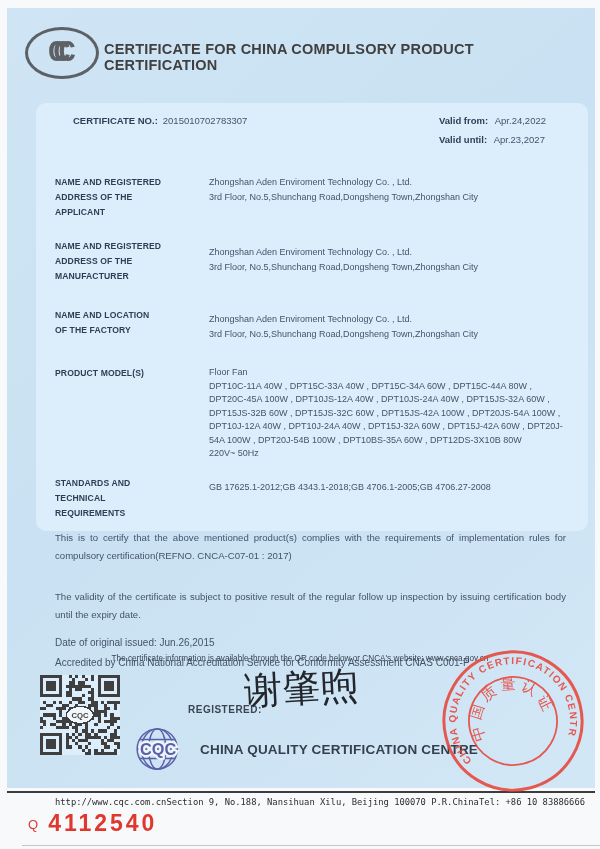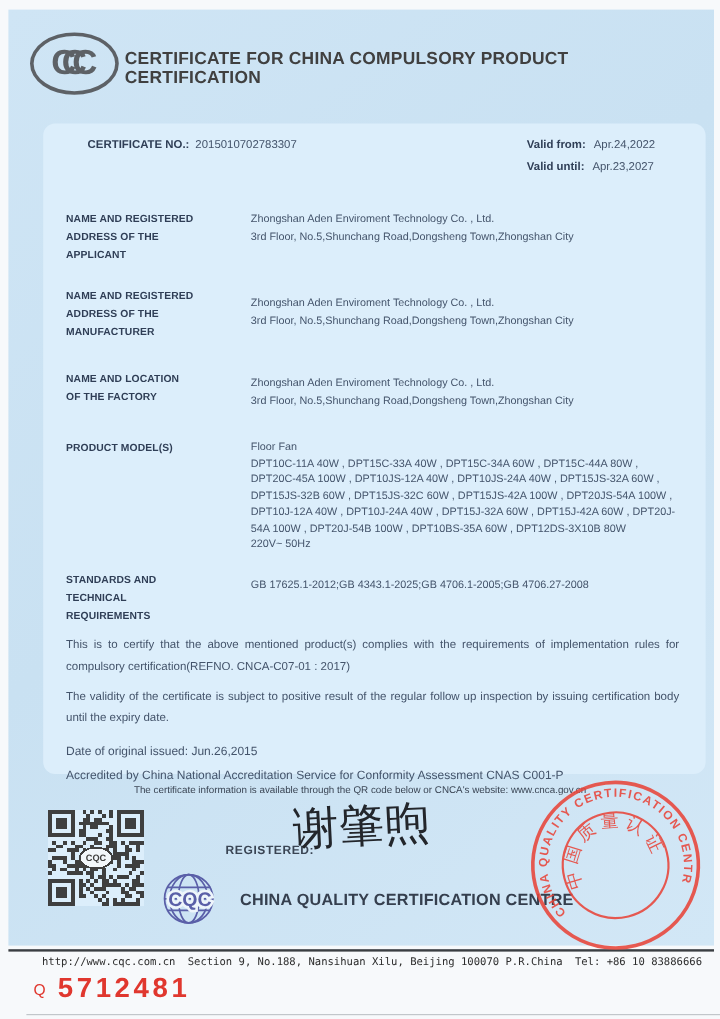--- a/index.html
+++ b/index.html
@@ -10,32 +10,32 @@
     font-family:"Liberation Sans", sans-serif;
     color:#44546b;
     overflow:hidden;
   }
   
   .blue-bg {
     position:absolute; left:7px; top:8px; width:588px; height:780px;
     background:linear-gradient(140deg,#cfe5f5 0%, #c9e1f2 45%, #d2e7f6 100%);
   }
   .panel {
-    position:absolute; left:36px; top:103px; width:552px; height:542px;
+    position:absolute; left:36px; top:103px; width:552px; height:428px;
     background:#dceefb; border-radius:10px;
     padding:12px 22px 0 19px;
   }
   
   .ccc-logo {
     position:absolute; left:25px; top:27px; width:74px; height:52px;
     border:3px solid #5d6166; border-radius:50%;
     display:flex; align-items:center; justify-content:center;
   }
   .ccc-logo span {
-    font-family:Liberation Sans, sans-serif; font-weight:bold; font-size:29px;
+    font-family:Liberation Mono, monospace; font-weight:bold; font-size:29px;
     color:#5d6166; letter-spacing:-0.42em; padding-right:0.42em; line-height:1;
   }
   .doc-title {
     position:absolute; left:104px; top:41px; width:470px;
     font-size:14.5px; font-weight:bold; letter-spacing:0.2px; color:#404040;
   }
   
   .cert-line { display:flex; margin-left:18px; margin-bottom:22px; font-size:9.5px; }
   .cert-no-label, .valid-label { font-weight:bold; color:#2f3e56; }
   .cert-no-value { margin-left:5px; color:#44546b; }
@@ -49,21 +49,21 @@
     line-height:1.75; white-space:pre-line; letter-spacing:0.1px;
   }
   .val { flex:1; margin-left:8px; font-size:9px; line-height:1.62; color:#44546b; }
   .row-manufacturer { margin-bottom:24px; }
   .row-factory { margin-bottom:25px; }
   .row-product { margin-bottom:15px; }
   .row-product .val { line-height:1.5; }
   .row-standards { margin-bottom:8px; }
   
   .para { font-size:9.6px; line-height:1.92; color:#44546b; text-align:justify; }
-  .para + .para { margin-top:6px; }
+  .para + .para { margin-top:22px; }
   .single-line { font-size:10px; line-height:1.9; margin-top:8px; color:#44546b; }
   
   .qr-note {
     position:absolute; left:35px; right:35px; top:654px;
     text-align:center; font-size:8.2px; color:#3a4554;
   }
   .qr-box { position:absolute; left:40px; top:672px; }
   .sig-label {
     position:absolute; left:188px; top:704px;
     font-size:10px; font-weight:bold; letter-spacing:0.5px; color:#3a4554;
@@ -78,21 +78,21 @@
     position:absolute; left:134px; top:726px;
     display:flex; align-items:center; gap:8px;
   }
   .issuer-name { font-size:13.5px; font-weight:bold; letter-spacing:0.2px; color:#353f4e; }
   .seal { position:absolute; left:428px; top:636px; z-index:5; }
   
   .footer-rule { position:absolute; left:7px; top:791px; width:588px; border-top:2px solid #3a3e42; }
   .footer-row {
     position:absolute; left:0; top:797px; width:600px;
     display:flex; justify-content:space-between;
-    padding:0 15px 0 35px;
+    padding:0 15px 0 55px;
     font-family:"DejaVu Sans Mono", monospace; font-size:8.8px; color:#2c2c2c;
   }
   .serial {
     position:absolute; left:28px; top:812px; color:#e0372e; display:flex; align-items:flex-end; gap:10px;
   }
   .serial-prefix { font-size:13px; padding-bottom:3px; }
   .serial-number { font-size:23px; font-weight:bold; letter-spacing:3px; line-height:1; }
   .bottom-edge { position:absolute; left:22px; top:845px; width:578px; border-top:1px solid #c2c6ca; }
 </style>
 </head>
@@ -155,21 +155,21 @@
     <div class="val">
       <div>Floor Fan</div>
       <div>DPT10C-11A 40W , DPT15C-33A 40W , DPT15C-34A 60W , DPT15C-44A 80W , DPT20C-45A 100W , DPT10JS-12A 40W , DPT10JS-24A 40W , DPT15JS-32A 60W , DPT15JS-32B 60W , DPT15JS-32C 60W , DPT15JS-42A 100W , DPT20JS-54A 100W , DPT10J-12A 40W , DPT10J-24A 40W , DPT15J-32A 60W , DPT15J-42A 60W , DPT20J-54A 100W , DPT20J-54B 100W , DPT10BS-35A 60W , DPT12DS-3X10B 80W</div>
       <div>220V~  50Hz</div>
     </div>
   </div>
 
   <div class="row row-standards">
     <div class="lbl">STANDARDS AND
 TECHNICAL REQUIREMENTS</div>
-    <div class="val" style="padding-top:4px;">GB 17625.1-2012;GB 4343.1-2025;GB 4706.1-2005;GB 4706.27-2008</div>
+    <div class="val" style="padding-top:4px;">GB 17625.1-2012;GB 4343.1-2018;GB 4706.1-2005;GB 4706.27-2008</div>
   </div>
 
   <div class="para">This is to certify that the above mentioned product(s) complies with the requirements of implementation rules for compulsory certification(REFNO. CNCA-C07-01 : 2017)</div>
   <div class="para">The validity of the certificate is subject to positive result of the regular follow up inspection by issuing certification body until the expiry date.</div>
   <div class="single-line">Date of original issued: Jun.26,2015</div>
   <div class="single-line" style="margin-top:1px;">Accredited by China National Accreditation Service for Conformity Assessment CNAS C001-P</div>
 </div>
 
 <div class="qr-note">The certificate information is available through the QR code below or CNCA's website: www.cnca.gov.cn</div>
 
@@ -429,15 +429,15 @@
 </svg>
 
 <div class="footer-rule"></div>
 <div class="footer-row">
   <span>http://www.cqc.com.cn</span>
   <span>Section 9, No.188, Nansihuan Xilu, Beijing 100070 P.R.China</span>
   <span>Tel: +86 10 83886666</span>
 </div>
 <div class="serial">
   <span class="serial-prefix">Q</span>
-  <span class="serial-number">5712481</span>
+  <span class="serial-number">4112540</span>
 </div>
 <div class="bottom-edge"></div>
 
 </body></html>

